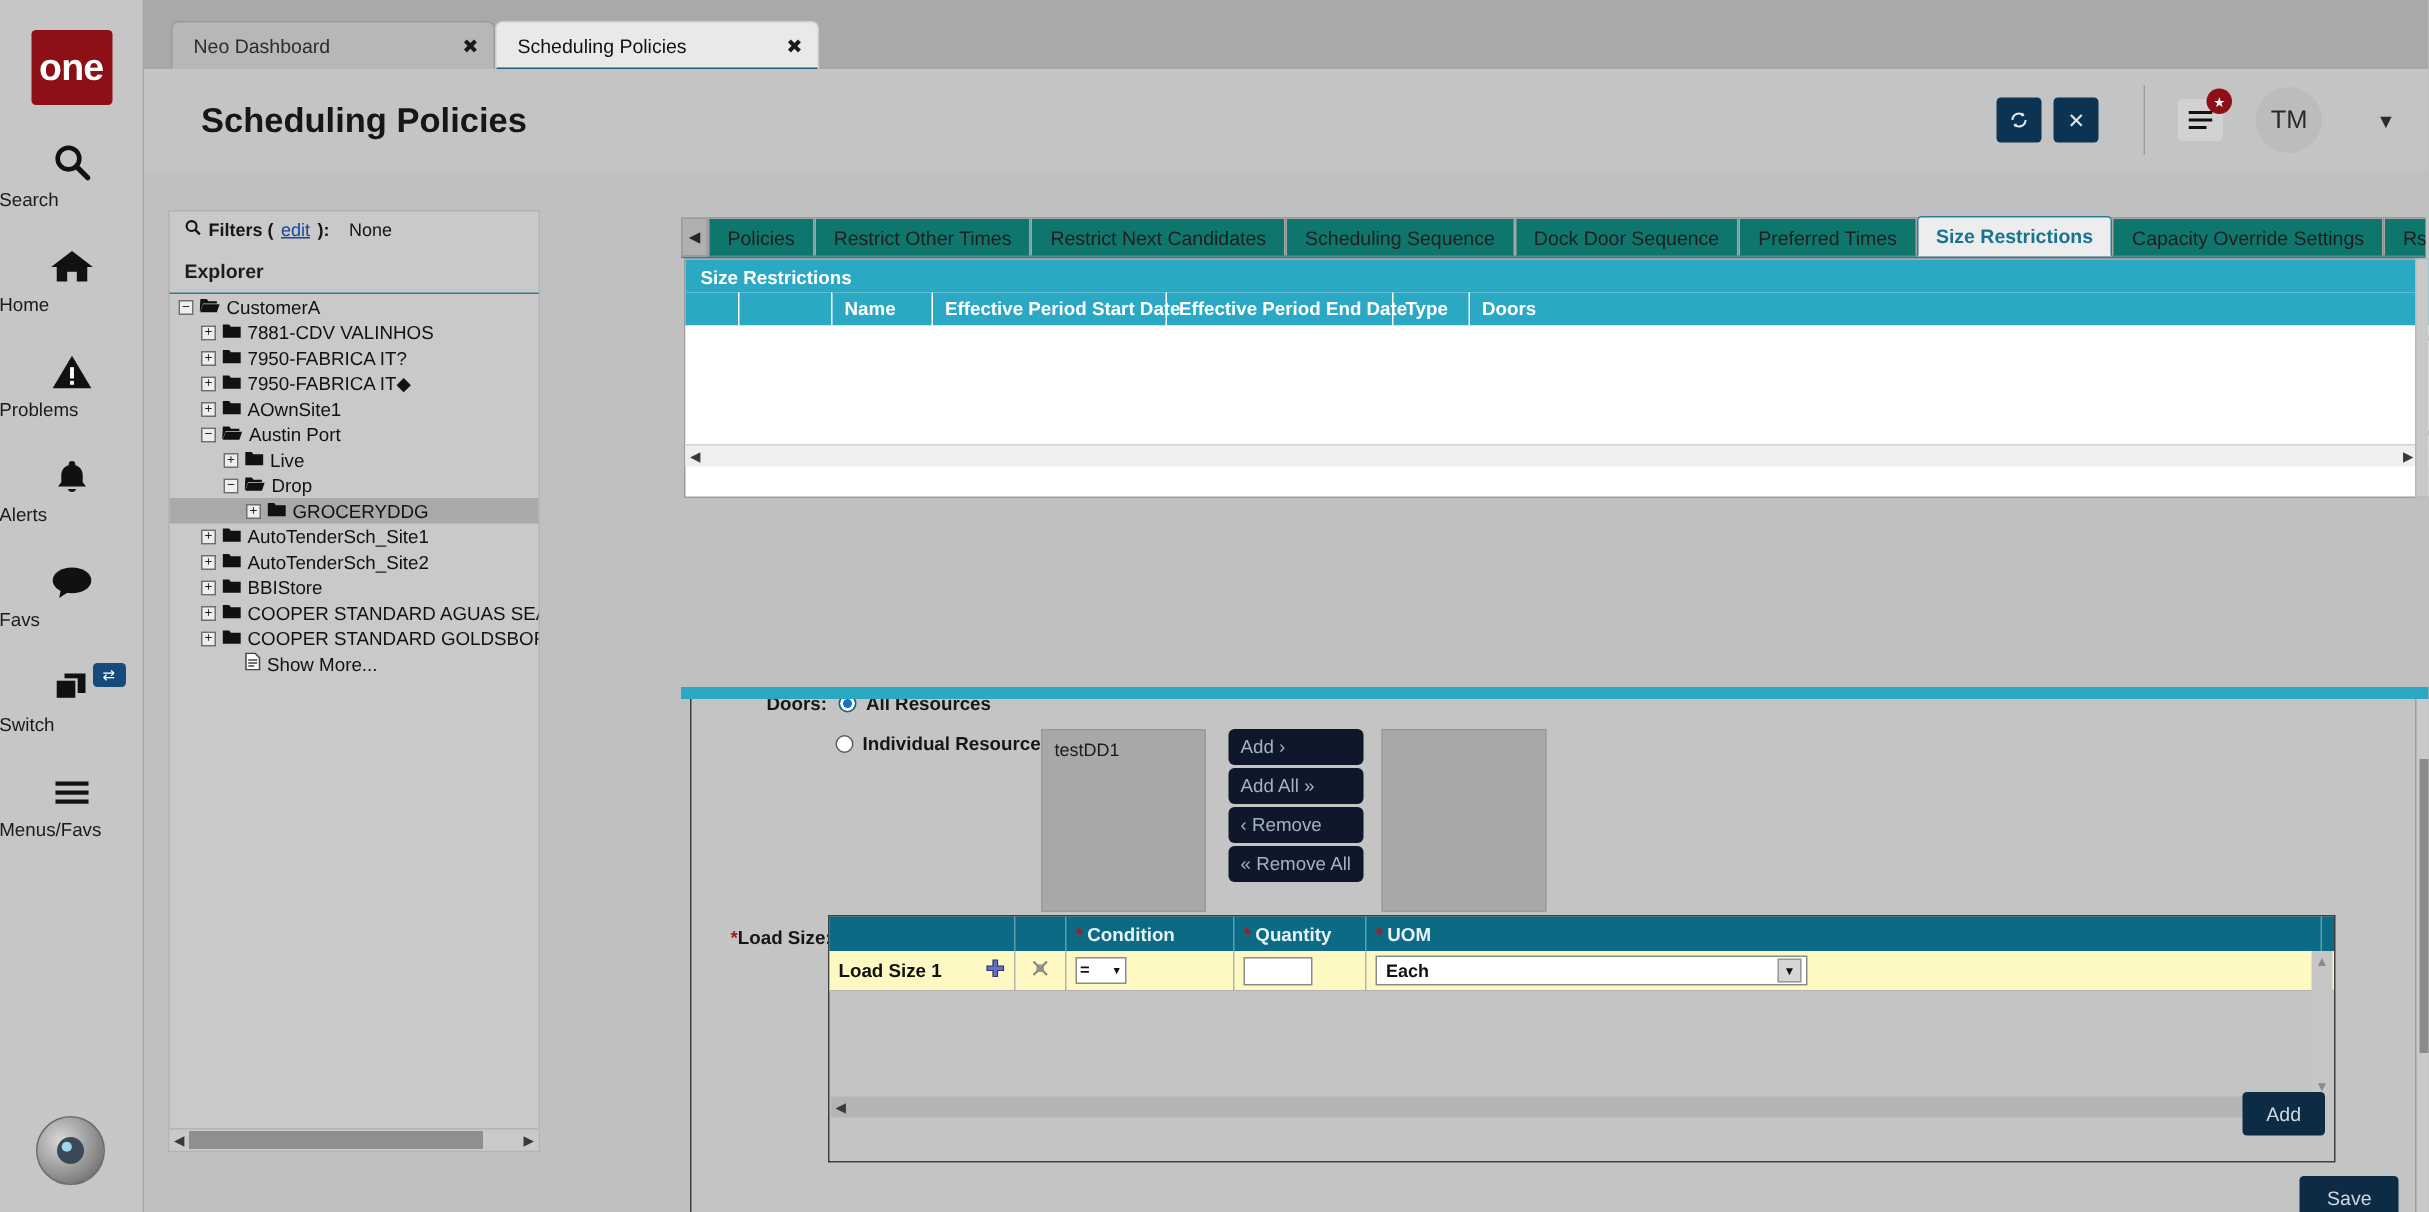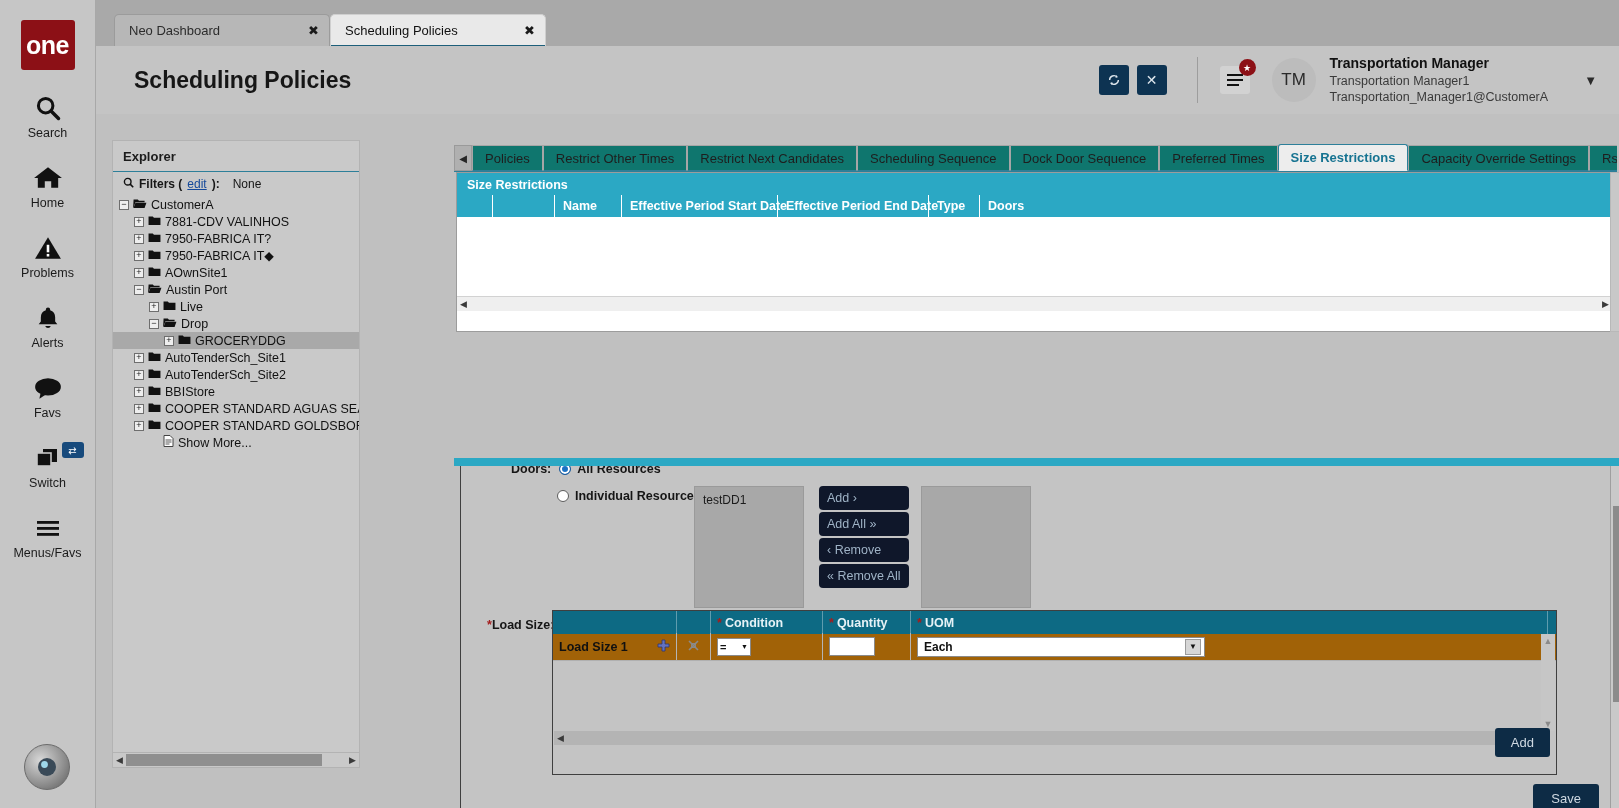--- a/index.html
+++ b/index.html
@@ -21,21 +21,21 @@
   }
   #brand-logo {
     width: 54px; height: 50px; margin-top: 20px;
     background: #8c1016; color: #fff;
     display: flex; align-items: center; justify-content: center;
     font-size: 25px; font-weight: bold; letter-spacing: -0.5px;
     border-radius: 3px;
   }
   .rail-item {
     margin-top: 22px; width: 96px;
-    display: flex; flex-direction: column; align-items: center;
+    display: flex; flex-direction: column; 
     cursor: pointer; position: relative;
   }
   .rail-icon { height: 32px; display:flex; align-items:center; justify-content:center; }
   .rail-label { font-size: 12.5px; color: #1b1b1b; margin-top: 2px; }
   .rail-badge {
     position: absolute; right: 12px; top: 0px;
     background: #174a7c; border-radius: 3px;
     width: 22px; height: 16px; display:flex; align-items:center; justify-content:center;
     color: #fff; font-size: 10px;
   }
@@ -278,21 +278,21 @@
   }
   #ls-header {
     display: flex; background: #0d6a84; color: #e6f2f6; height: 23px;
     font-size: 12.5px; font-weight: bold; align-items: center;
   }
   #ls-header .lsh {
     height: 23px; display:flex; align-items:center; padding: 0 6px;
     border-right: 1px solid #5f9cae; white-space: nowrap;
   }
   #ls-row {
-    display: flex; align-items: flex-end; height: 27px; background: #a16207;
+    display: flex; align-items: center; height: 27px; background: #fef9c3;
     font-size: 12.5px; font-weight: bold; color: #111;
     border-bottom: 1px solid #b0b0b0;
   }
   #ls-row .lsc {
     height: 27px; display:flex; align-items:center; padding: 0 6px;
     border-right: 1px solid #b5b5b5;
   }
   .mini-icon { cursor: pointer; font-size: 13px; }
   #ls-cond-select {
     width: 34px; height: 18px; background: #fff; border: 1px solid #8a8a8a;
@@ -445,45 +445,40 @@
       <div id="hamburger-btn">
         <svg width="16" height="12" viewBox="0 0 16 12">
             <rect x="0" y="0" width="16" height="2" fill="#111"></rect>
             <rect x="0" y="5" width="16" height="2" fill="#111"></rect>
             <rect x="0" y="10" width="12" height="2" fill="#111"></rect>
           </svg>
       </div>
       <div id="hamburger-badge">★</div>
     </div>
     <div id="user-avatar">TM</div>
-    <div id="user-meta">
-      <div id="user-name">Transportation Manager</div>
-      <div id="user-login">Transportation Manager1</div>
-      <div id="user-email">Transportation_Manager1@CustomerA</div>
-    </div>
     <div id="user-caret">▼</div>
   </div>
 </div>
 
 <div id="content-shell">
 
   <div id="explorer">
-    <div id="explorer-title">Explorer</div>
     <div id="explorer-filters">
       <span>
         <svg width="11" height="11" viewBox="0 0 14 14">
             <circle cx="6" cy="6" r="4.2" fill="none" stroke="#111" stroke-width="1.8"></circle>
             <line x1="9.1" y1="9.1" x2="13" y2="13" stroke="#111" stroke-width="2"></line>
           </svg>
       </span>
       <span class="filt-label">Filters (</span>
       <span class="filt-edit">edit</span>
       <span class="filt-label">):</span>
       <span class="filt-value">None</span>
     </div>
+    <div id="explorer-title">Explorer</div>
     <div id="tree">
         <div class="tnode" style="padding-left: 6px;">
           <span class="toggle">−</span>
           <span class="tfolder"><svg width="14" height="11" viewBox="0 0 15 12">
               <path d="M0.5 1.5 h4.6 l1.3 1.6 h6.1 v1.6 h-10 l-2 5.9 h-0.5 z" fill="#111"></path>
               <path d="M2.5 5.2 h12 l-2 5.8 h-12 z" fill="#111"></path>
             </svg></span>
           <span>CustomerA</span>
         </div>
         <div class="tnode" style="padding-left: 21px;">

